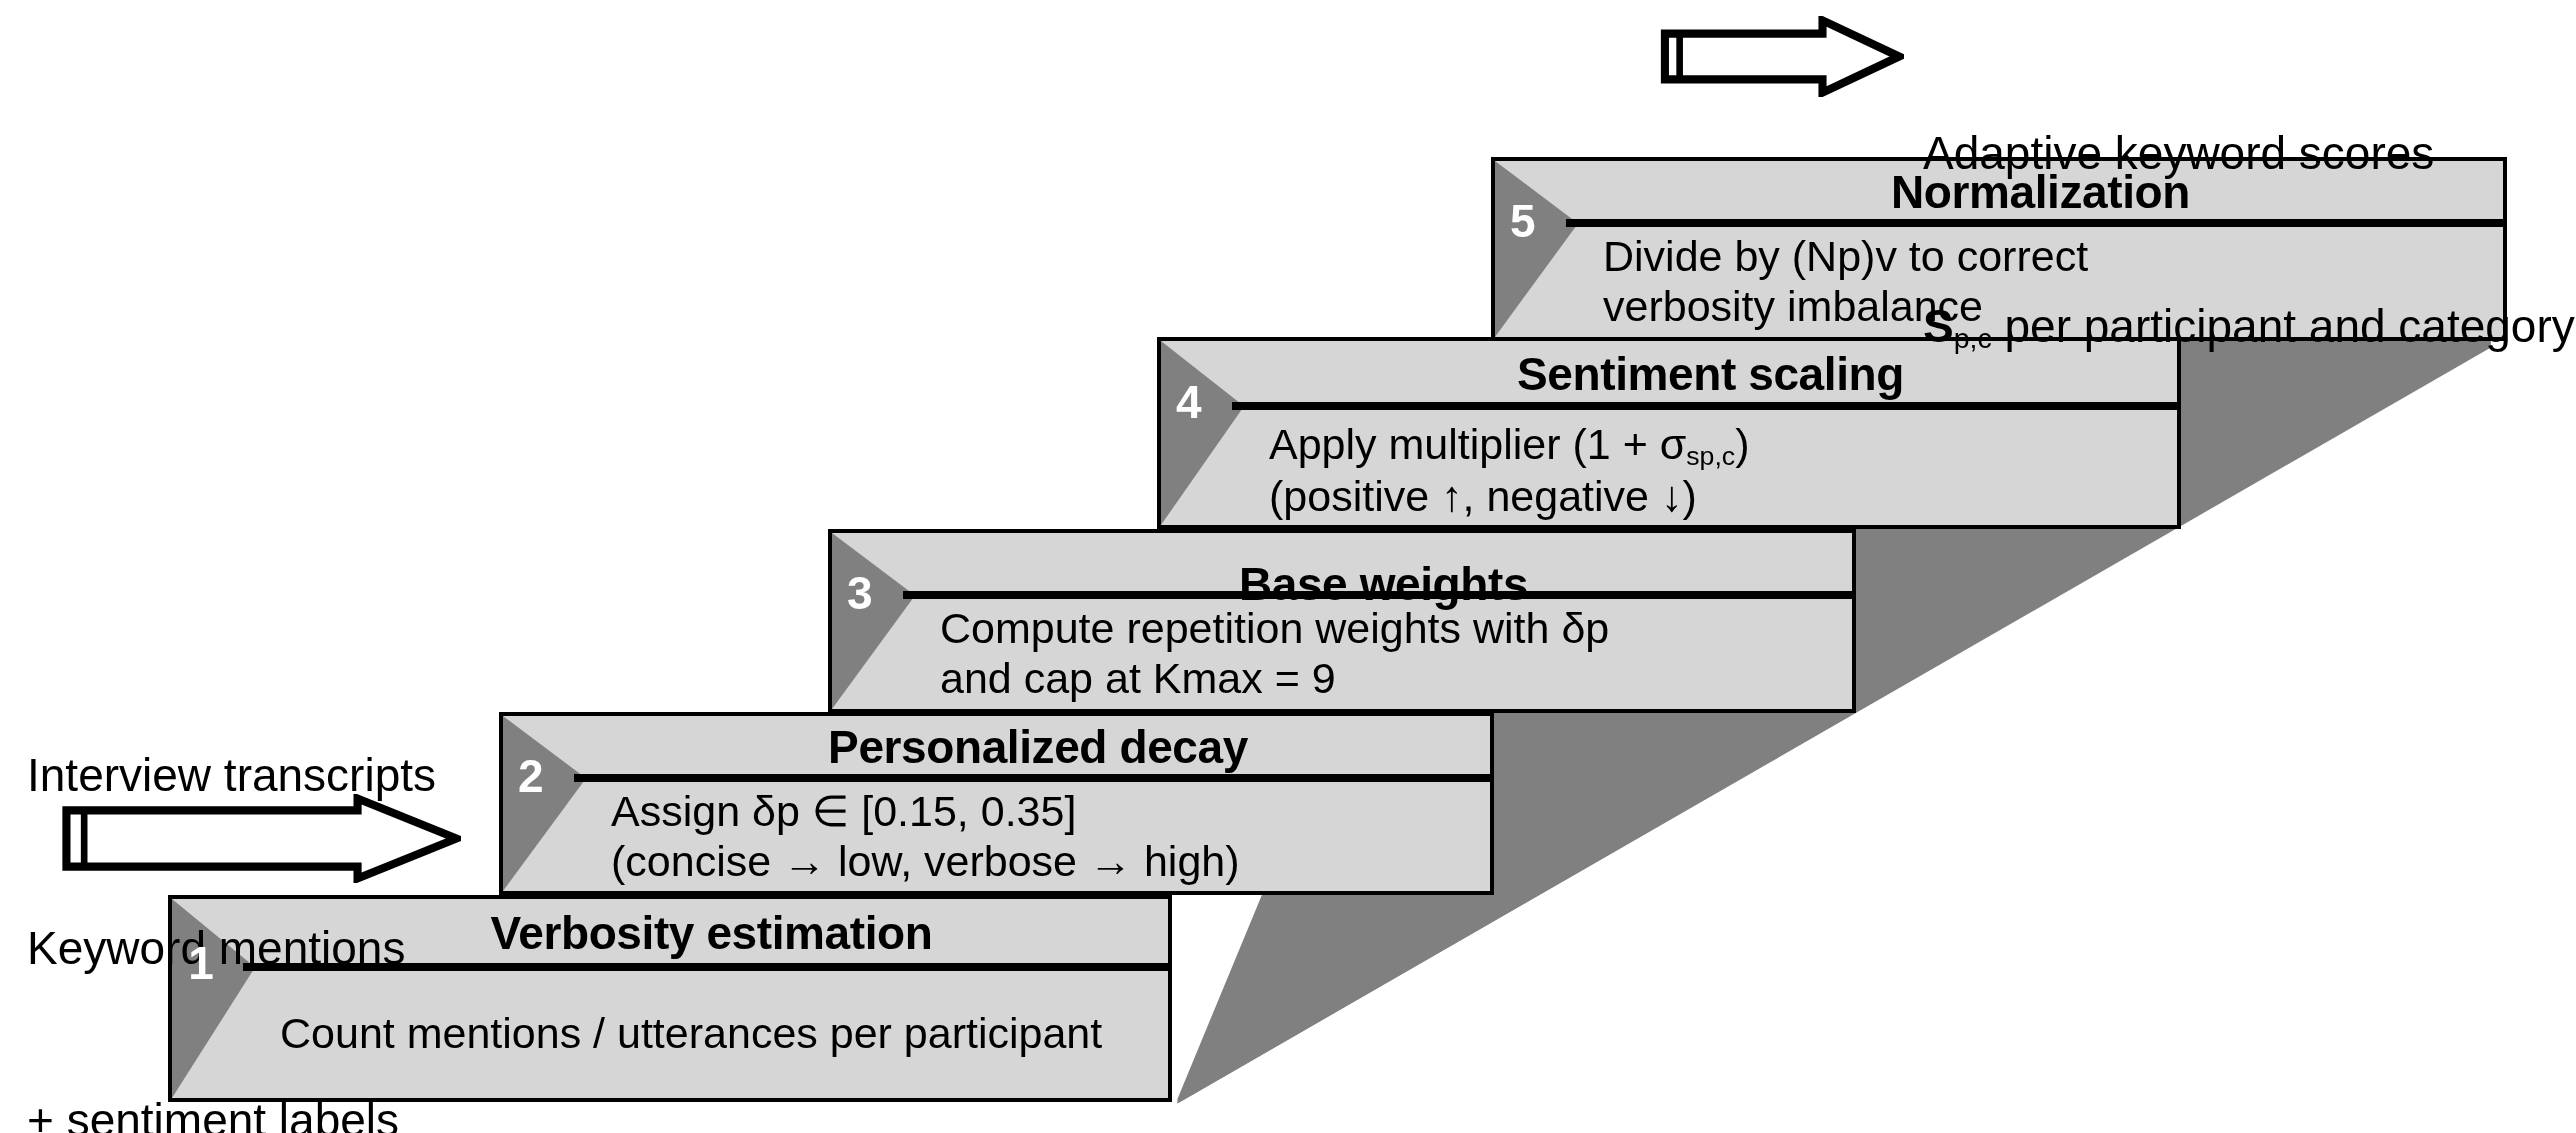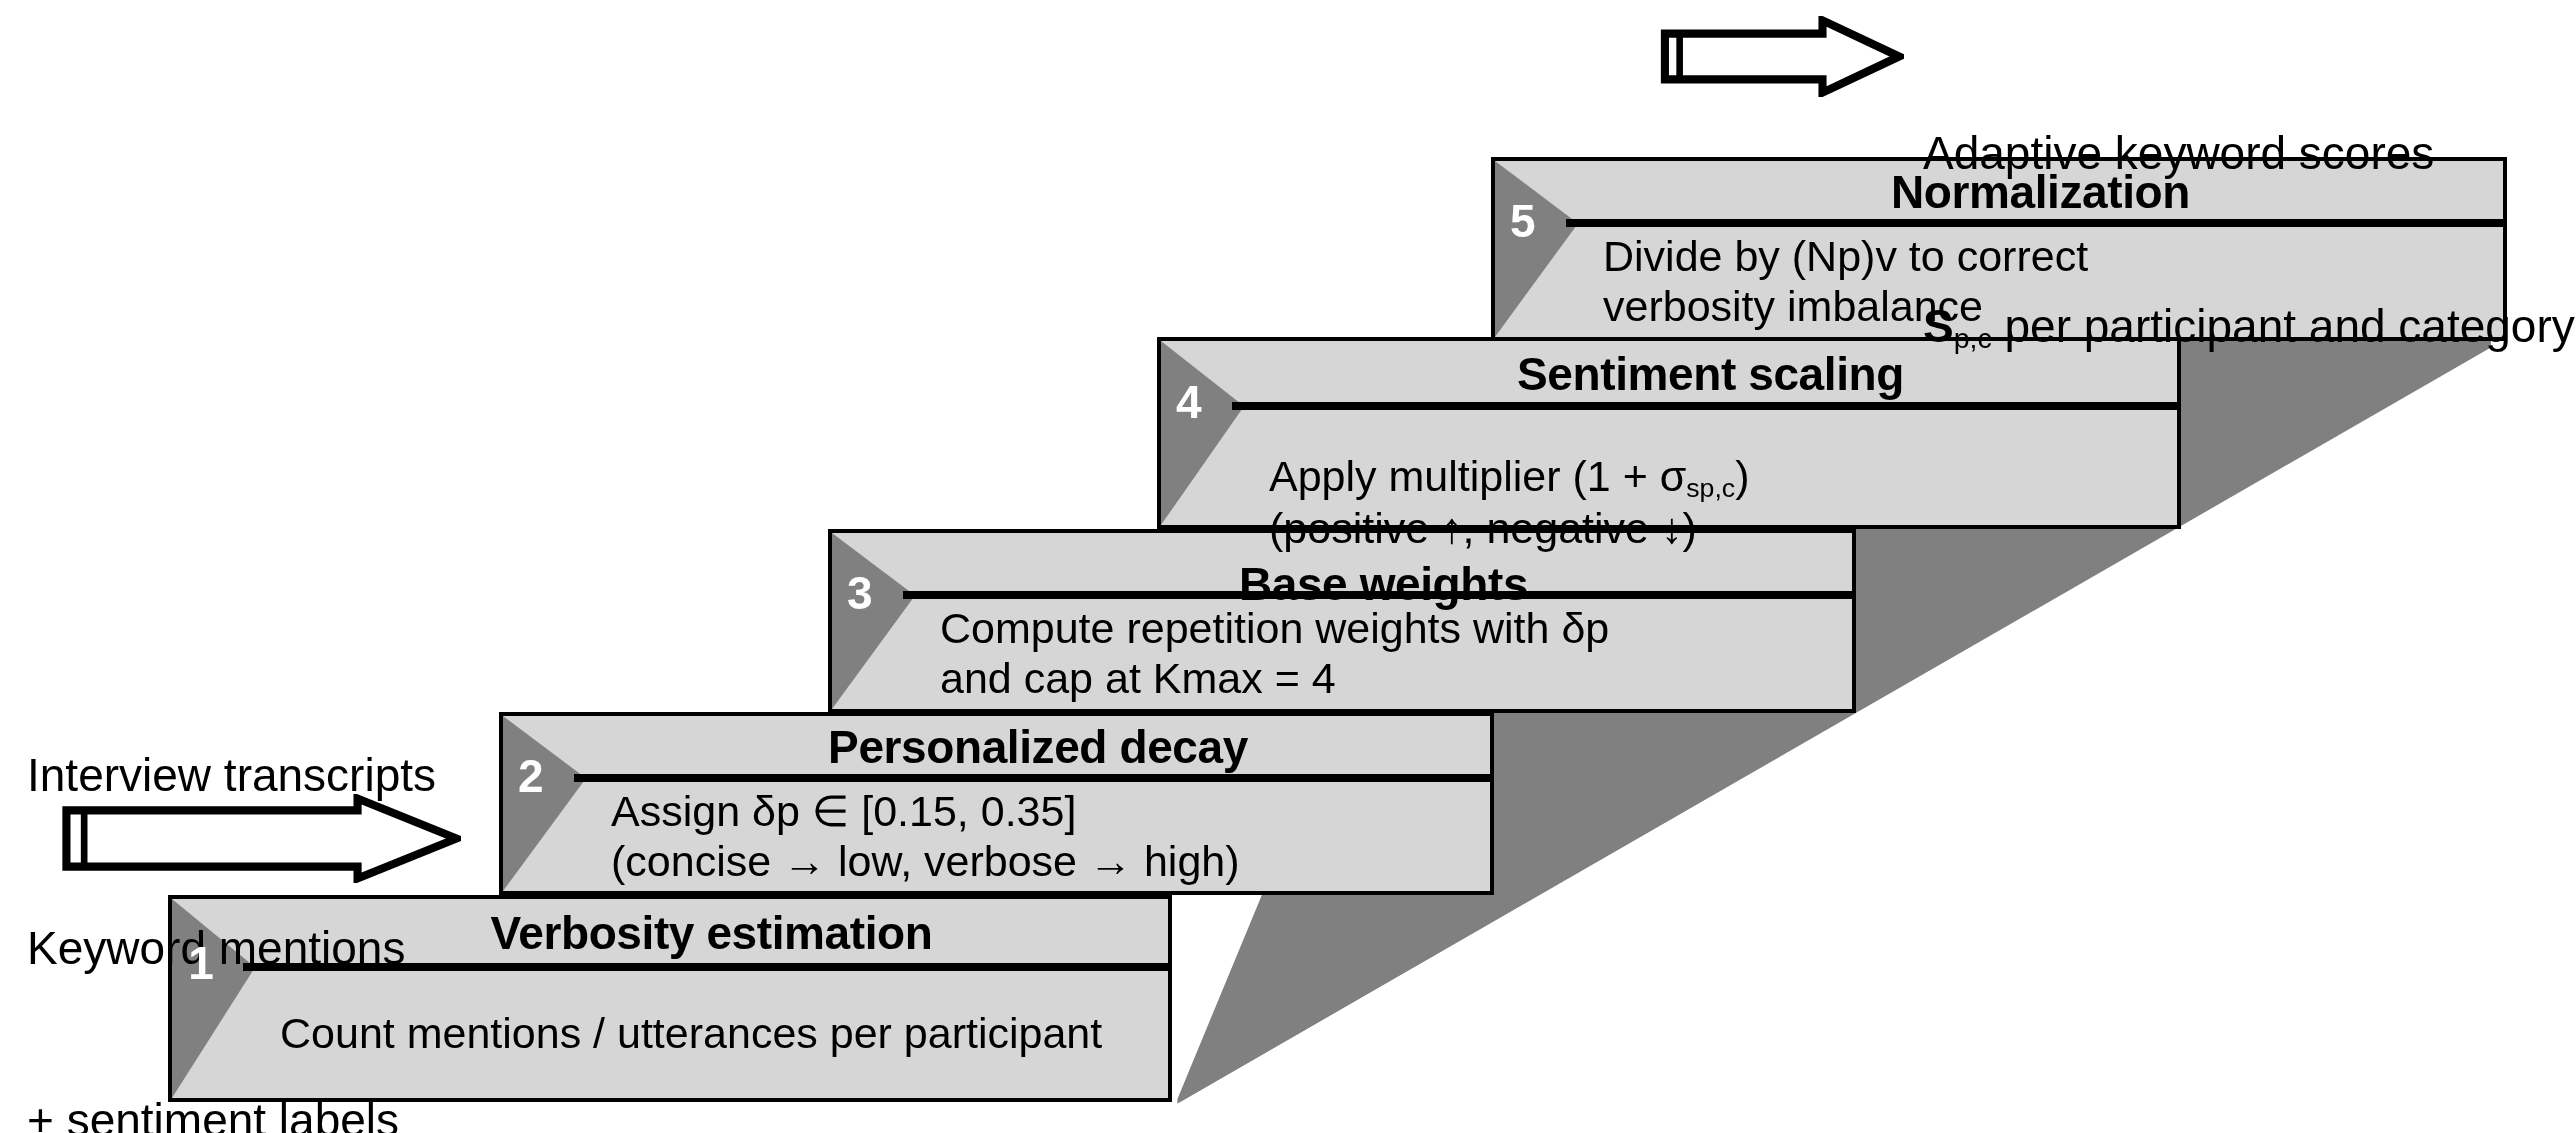--- a/index.html
+++ b/index.html
@@ -76,32 +76,32 @@
 
   <div class="step" style="left:828px;top:529px;width:1028px;height:184px;">
     <svg class="wedge" viewBox="0 0 112 237" preserveAspectRatio="none" width="83" height="175">
       <polygon points="0,0 112,84 0,237" fill="#808080"></polygon>
     </svg>
     <span class="num" style="left:15px;top:37px;">3</span>
     <div class="title" style="height:62px;margin-top:20px;">Base weights</div>
     <div class="rule" style="top:58px;"></div>
     <div class="body" style="top:67px;height:109px;padding-top:4.4px;">
       <div>Compute repetition weights with δp</div>
-      <div>and cap at Kmax = 4</div>
+      <div>and cap at Kmax = 9</div>
     </div>
   </div>
 
   <div class="step" style="left:1157px;top:337px;width:1024px;height:192px;">
     <svg class="wedge" viewBox="0 0 112 248" preserveAspectRatio="none" width="83" height="183">
       <polygon points="0,0 112,88 0,248" fill="#808080"></polygon>
     </svg>
     <span class="num" style="left:15px;top:38px;">4</span>
     <div class="title" style="height:65px;">Sentiment scaling</div>
     <div class="rule" style="top:61px;"></div>
-    <div class="body" style="top:70px;height:114px;padding-top:9px;margin-top:32px;">
+    <div class="body" style="top:70px;height:114px;padding-top:9px;">
       <div><span>Apply multiplier (1 + σ</span><sub>sp,c</sub><span>)</span></div>
       <div>(positive ↑, negative ↓)</div>
     </div>
   </div>
 
   <div class="step" style="left:1491px;top:157px;width:1016px;height:184px;">
     <svg class="wedge" viewBox="0 0 112 237" preserveAspectRatio="none" width="83" height="175">
       <polygon points="0,0 112,84 0,237" fill="#808080"></polygon>
     </svg>
     <span class="num" style="left:15px;top:37px;">5</span>

